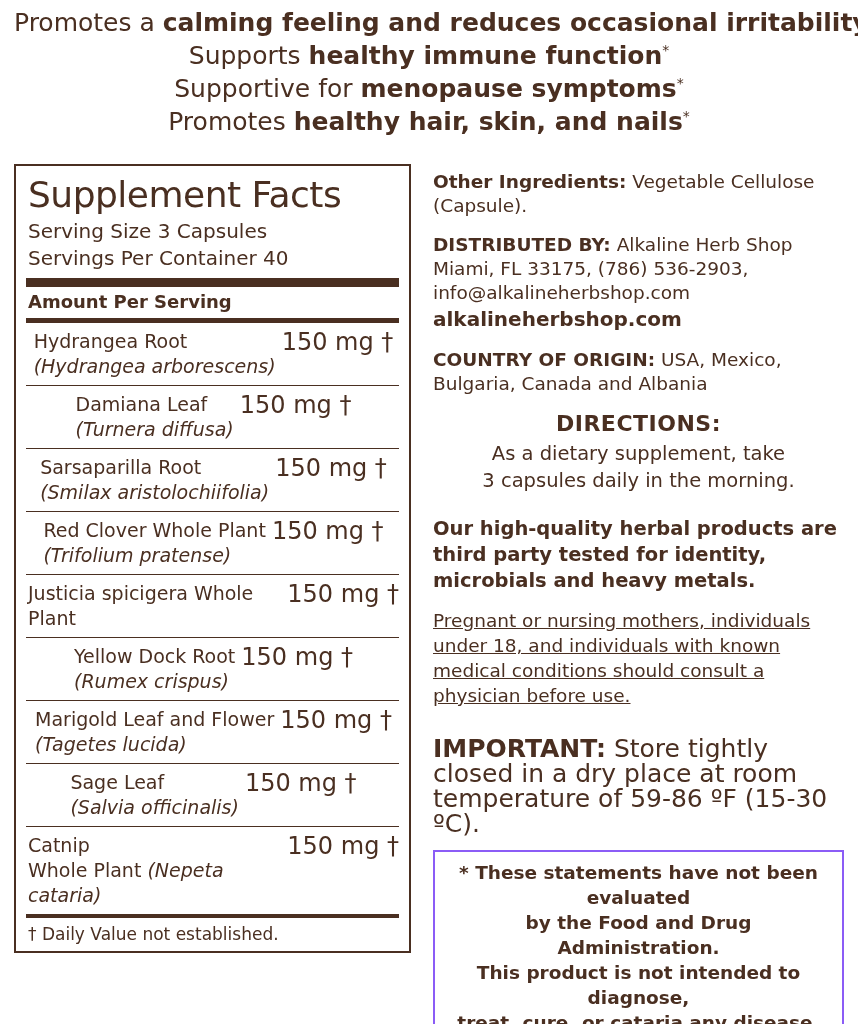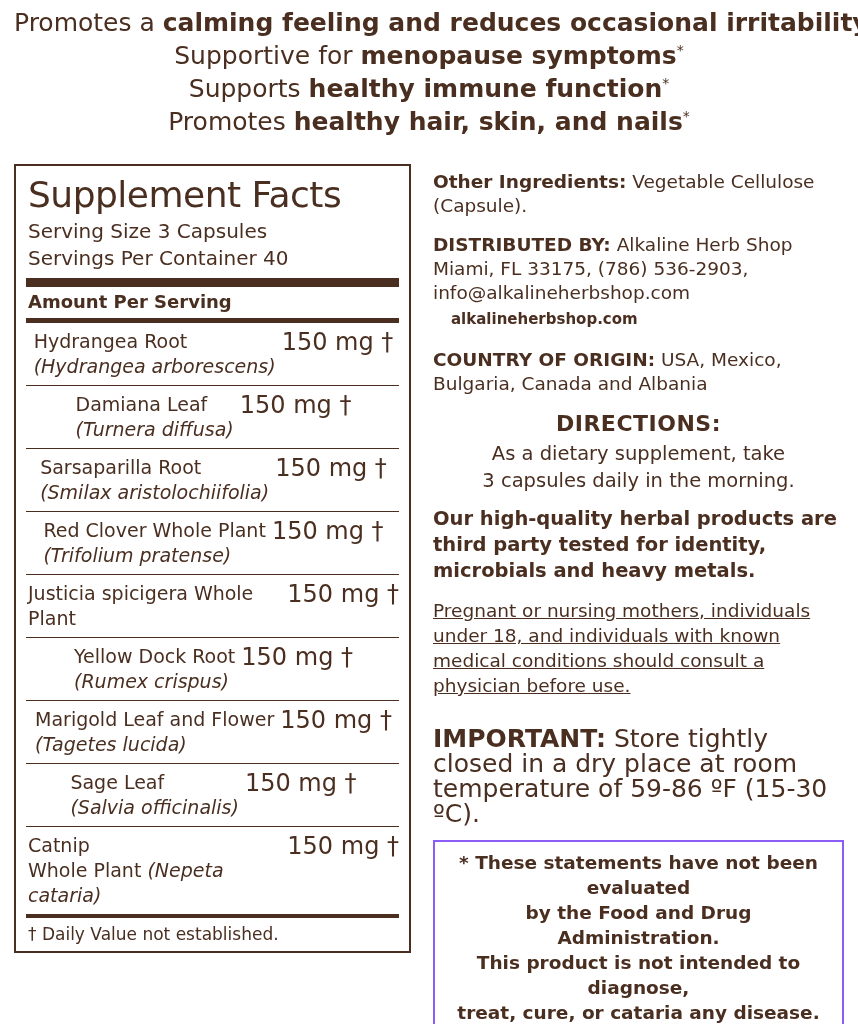--- a/index.html
+++ b/index.html
@@ -122,37 +122,36 @@
   }
 
   
   .r-block {
     font-size: 18.5px;
     line-height: 24px;
     margin-bottom: 15px;
   }
   .r-block b { font-weight: 700; }
   .r-url {
-    font-size: 15px;
+    font-size: 20px;
     font-weight: 700;
     line-height: 28px;
-    margin-left: 18px;
   }
   .directions-head {
     text-align: center;
     font-size: 22px;
     font-weight: 700;
     letter-spacing: 0.5px;
     margin-bottom: 4px;
   }
   .directions-body {
     text-align: center;
     font-size: 19.5px;
     line-height: 27px;
-    margin-bottom: 12px;
+    margin-bottom: 22px;
   }
   .bold-para {
     font-size: 19.5px;
     line-height: 26px;
     font-weight: 700;
     margin-bottom: 14px;
   }
   .warn-para {
     font-size: 18.5px;
     line-height: 25px;
@@ -180,24 +179,24 @@
 </head>
 <body>
 
 <div class="page">
 
   <div class="claims">
     <div class="claim">
       <span>Promotes a </span><b>calming feeling and reduces occasional irritability</b>
     </div>
     <div class="claim">
+      <span>Supports </span><b>healthy immune function</b><span class="sup">*</span>
+    </div>
+    <div class="claim">
       <span>Supportive for </span><b>menopause symptoms</b><span class="sup">*</span>
-    </div>
-    <div class="claim">
-      <span>Supports </span><b>healthy immune function</b><span class="sup">*</span>
     </div>
     <div class="claim">
       <span>Promotes </span><b>healthy hair, skin, and nails</b><span class="sup">*</span>
     </div>
   </div>
 
   <div class="columns">
 
     <div class="col-left">
       <div class="sf-panel">

